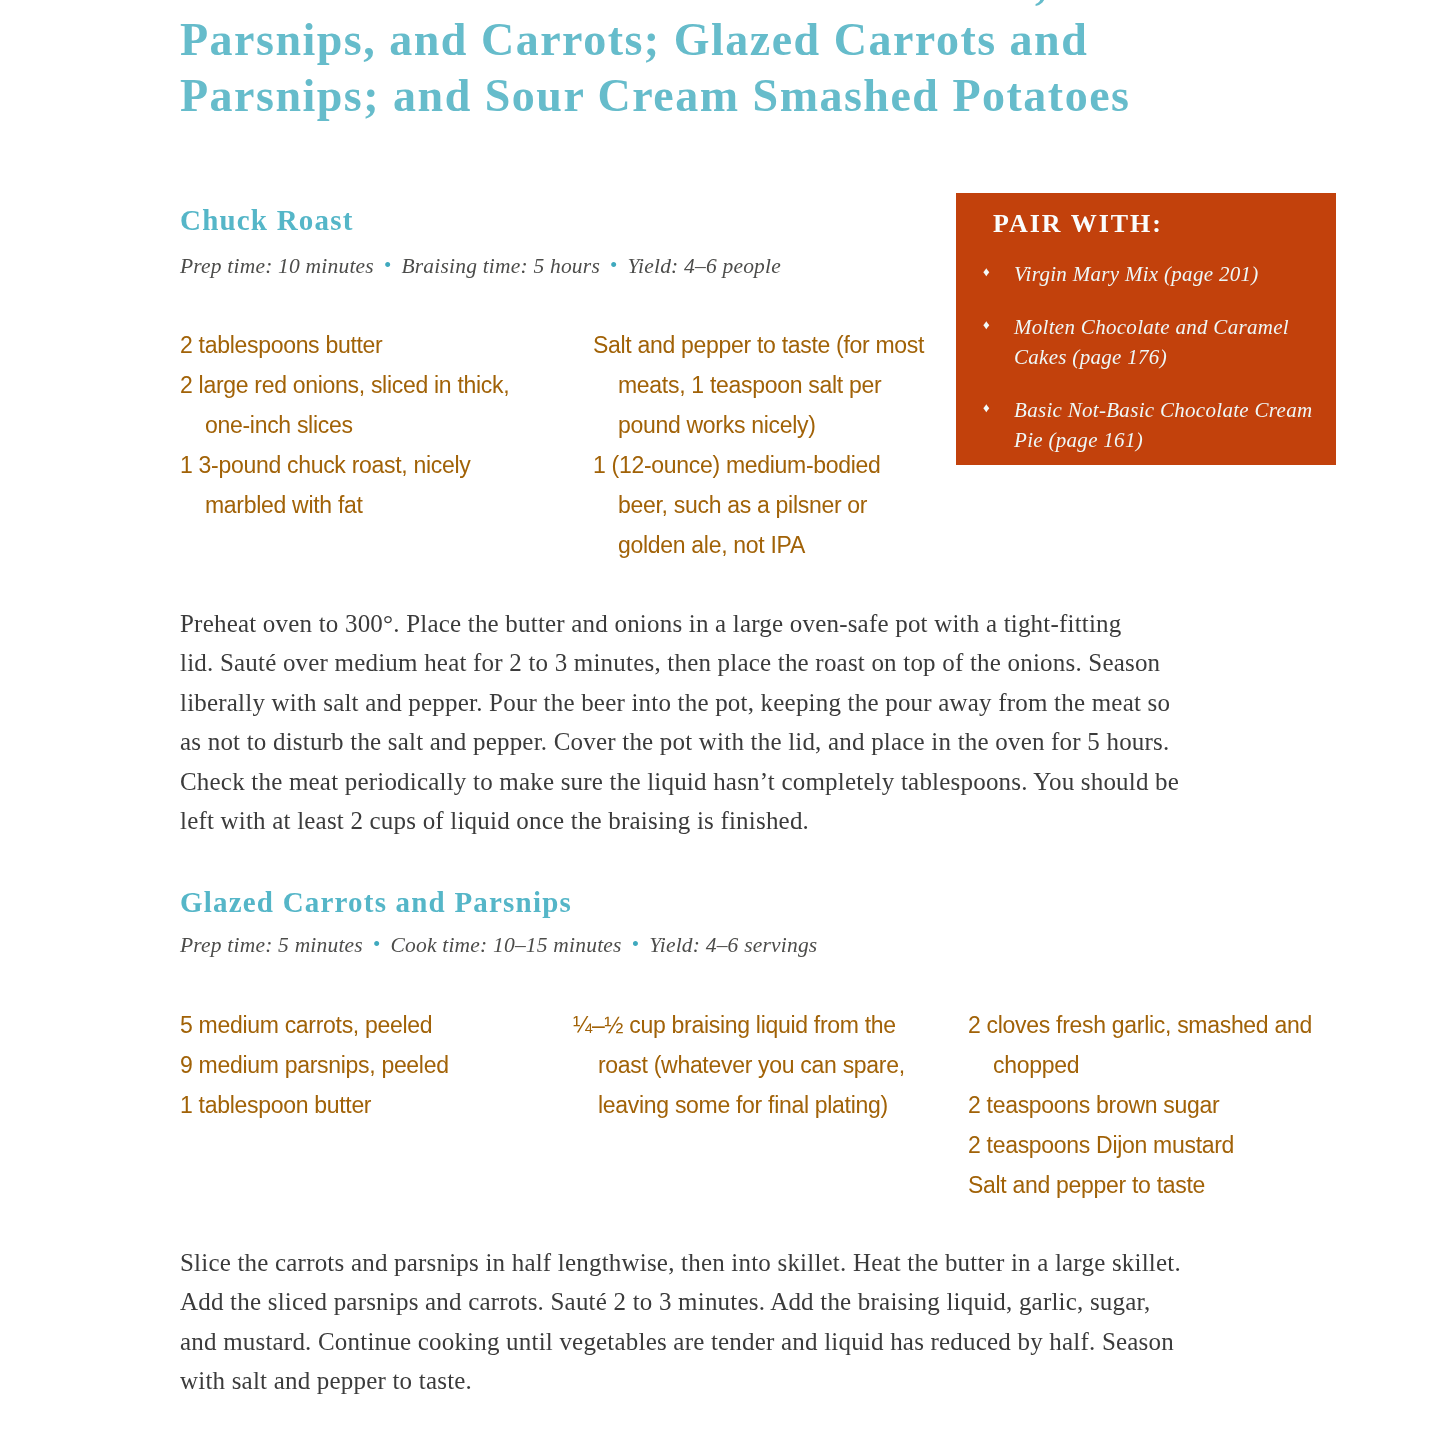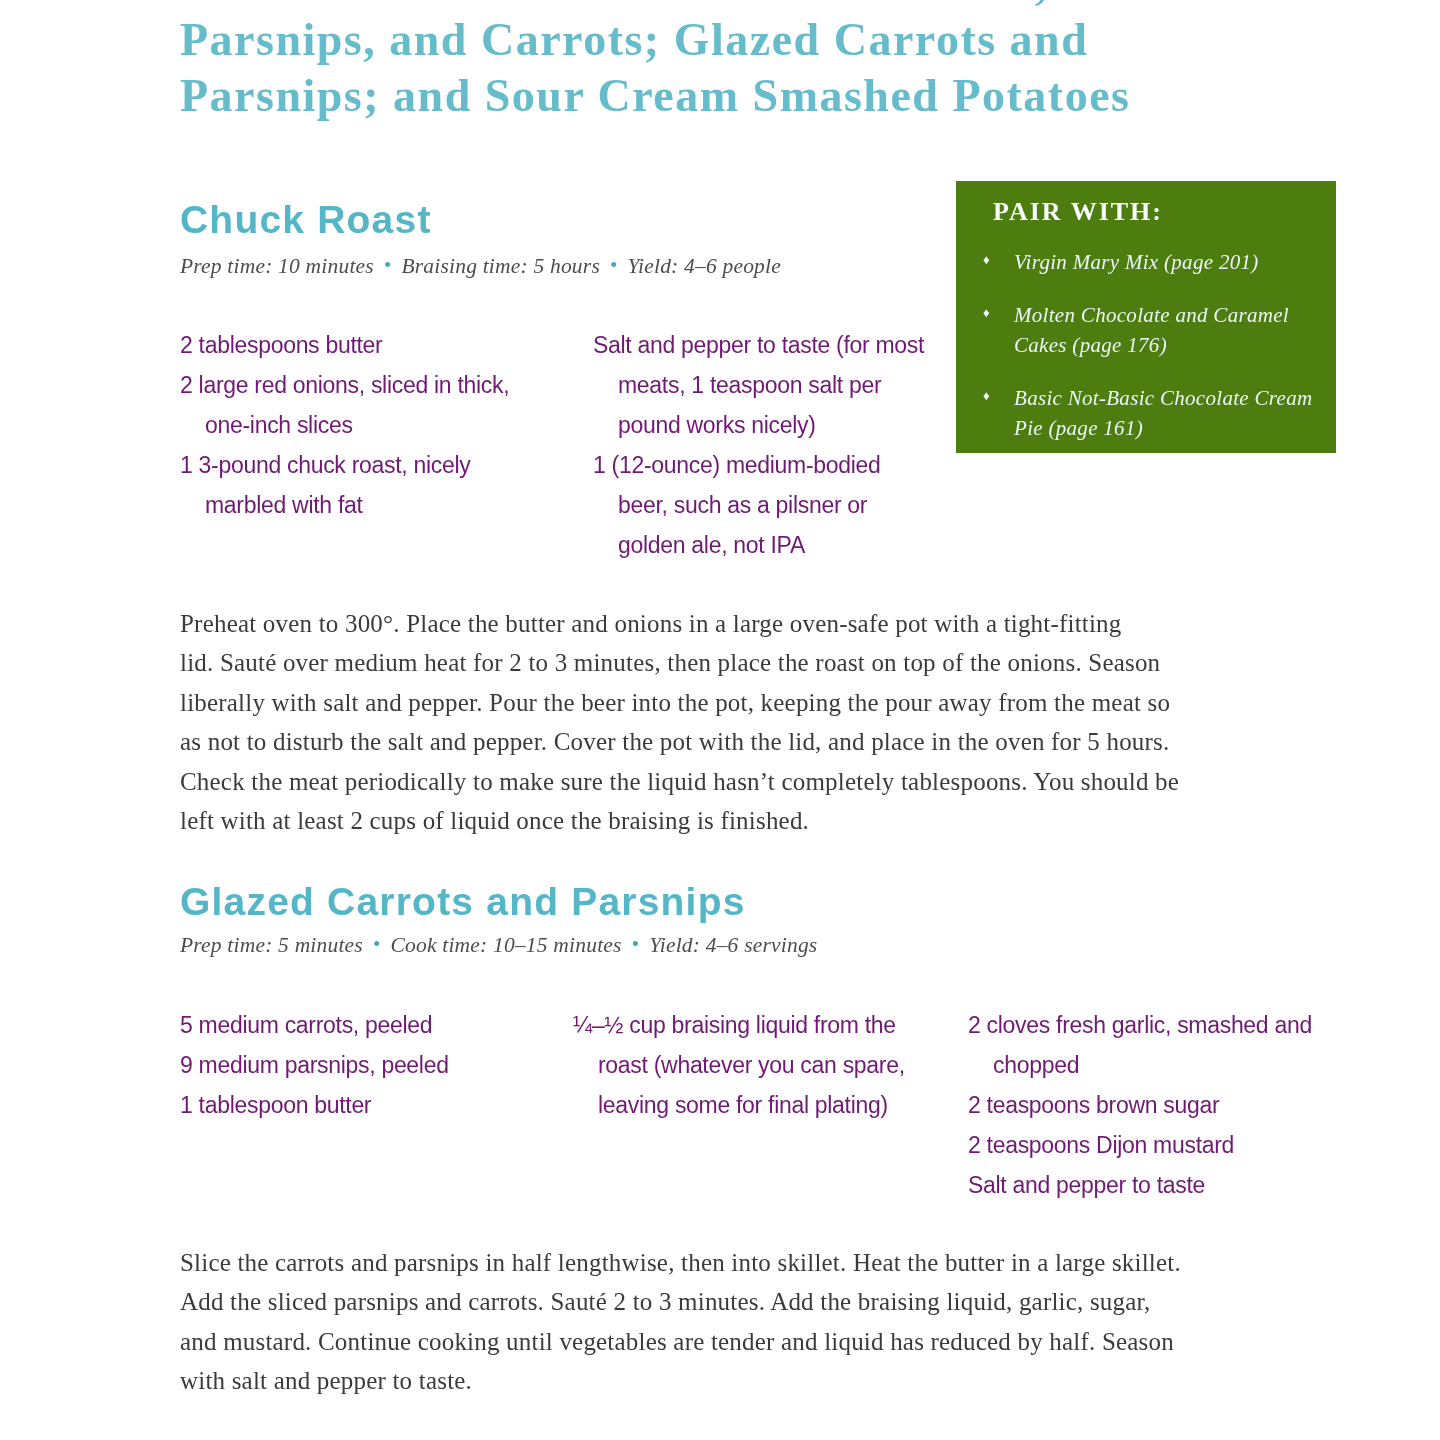--- a/index.html
+++ b/index.html
@@ -9,22 +9,22 @@
   }
   
   .title-block{position:absolute;left:180px;top:-44px;width:1250px;}
   .title-line{
     font-family:"Liberation Serif",serif;font-weight:700;
     font-size:46px;line-height:56px;letter-spacing:1.5px;
     color:#66bccb;white-space:nowrap;
   }
   
   .section-heading{
-    position:absolute;left:180px;font-family:Liberation Sans, sans-serif;
-    font-weight:700;font-size:39px;line-height:40px;letter-spacing:1.2px;
+    position:absolute;left:180px;font-family:Liberation Serif, serif;
+    font-weight:700;font-size:29px;line-height:40px;letter-spacing:1.2px;
     color:#55b6c8;white-space:nowrap;text-align:center;
   }
   #heading-1{top:200px;}
   #heading-2{top:882px;}
   
   .meta-line{
     position:absolute;left:180px;font-style:italic;font-size:21.5px;
     line-height:26px;color:#4c4c4a;white-space:nowrap;letter-spacing:0.2px;
   }
   #meta-1{top:253px;}
@@ -33,35 +33,35 @@
     font-style:normal;color:#3fa9be;font-size:21px;
     padding:0 10px;position:relative;top:-1px;
   }
   
   .ing-list{position:absolute;left:180px;width:1140px;}
   #list-1{top:325px;height:260px;}
   #list-2{top:1005px;height:220px;}
   .ing-col{position:absolute;top:0;}
   .ing-line{
     font-family:"Liberation Sans",sans-serif;font-size:23px;
-    line-height:40px;color:#701a75;letter-spacing:-0.3px;white-space:nowrap;
+    line-height:40px;color:#a16207;letter-spacing:-0.3px;white-space:nowrap;
   }
   .ing-line.cont{padding-left:25px;}
   
   .para{position:absolute;left:180px;}
   #para-1{top:604px;}
   #para-2{top:1243px;}
   .para-line{
     font-family:"Liberation Serif",serif;font-size:25px;line-height:39.4px;
     color:#3b3b3b;letter-spacing:0.2px;white-space:nowrap;
   }
   
   .pair-box{
-    position:absolute;left:956px;top:181px;width:484px;height:272px;
-    background:#4d7c0f;
+    position:absolute;left:956px;top:193px;width:484px;height:272px;
+    background:#c2410c;
   }
   .pair-heading{
     position:absolute;left:37px;top:16px;font-family:"Liberation Serif",serif;
     font-weight:700;font-size:26px;letter-spacing:2px;color:#fafdfd;
     white-space:nowrap;
   }
   .pair-items{position:absolute;left:27px;top:66px;right:16px;}
   .pair-item{position:relative;padding-left:31px;margin-bottom:23px;}
   .pair-bullet{
     position:absolute;left:0;top:5px;font-size:13px;color:#f3fafa;

